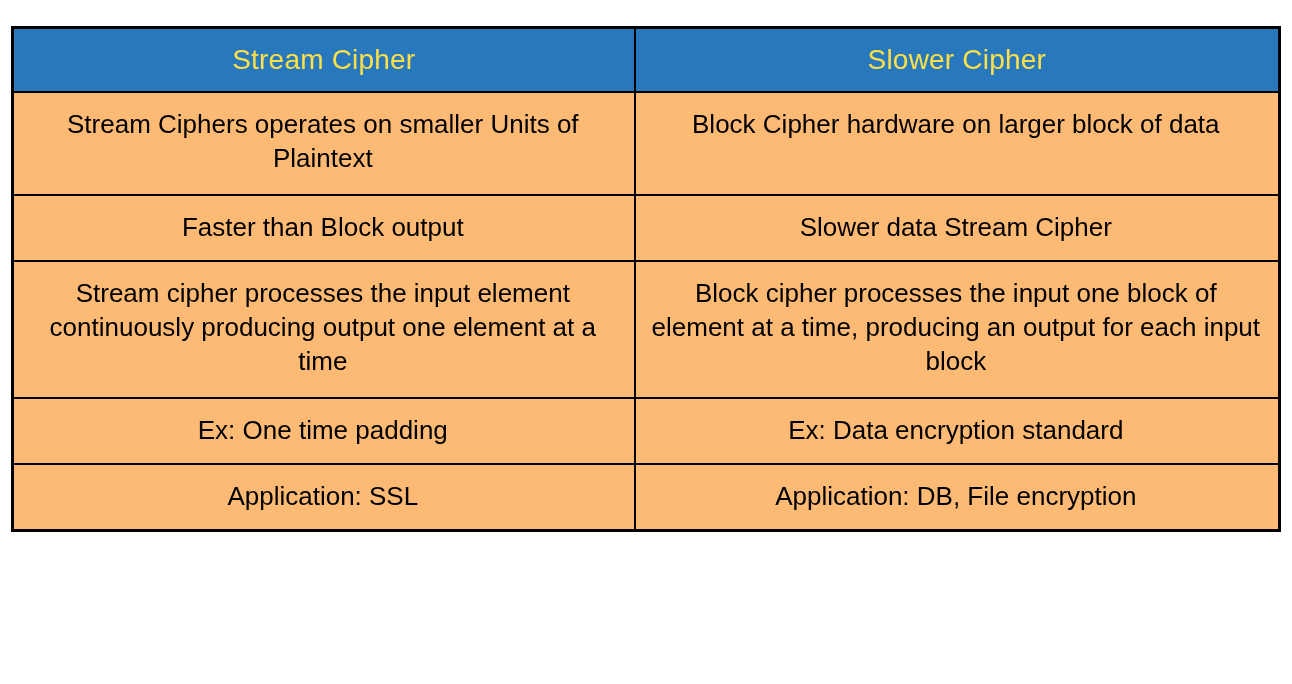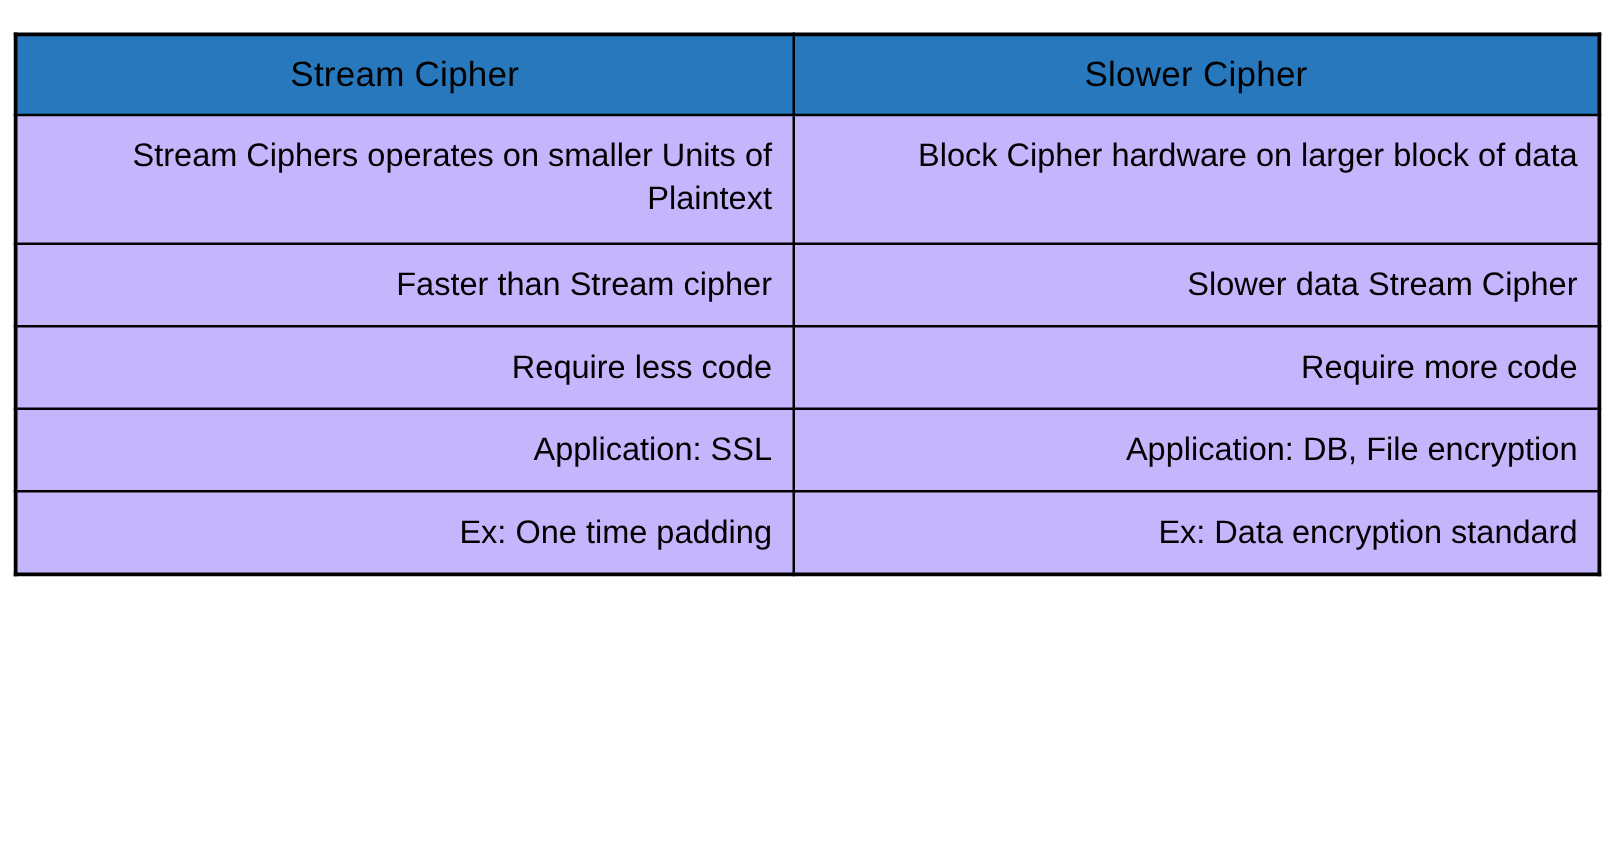--- a/index.html
+++ b/index.html
@@ -27,35 +27,35 @@
     border: 2px solid #000000;
   }
   table.cipher-table {
     border-width: 3px;
   }
   col.col-stream { width: 49.1%; }
   col.col-block  { width: 50.9%; }
   th.header-cell {
     height: 60px;
     background: #2878BE;
-    color: #000000;
+    color: #fde047;
     font-size: 28px;
     font-weight: 400;
     text-align: center;
     vertical-align: middle;
     letter-spacing: 0.2px;
   }
   td.body-cell {
     padding: 14px 16px 14px 14px;
     font-size: 26px;
     line-height: 34px;
     color: #000000;
     vertical-align: top;
-    text-align: right;
-    background: #c4b5fd;
+    text-align: center;
+    background: #fdba74;
     word-wrap: break-word;
   }
   tr.row-h1 td { height: 66px; box-sizing: border-box; }
   tr.row-h2 td { height: 103px; box-sizing: border-box; }
   tr.row-h3 td { height: 137px; box-sizing: border-box; }
 </style>
 </head>
 <body>
 
 <div class="page">
@@ -69,30 +69,30 @@
         <th class="header-cell">Stream Cipher</th>
         <th class="header-cell">Slower Cipher</th>
       </tr>
     </thead>
     <tbody>
       <tr class="row-h2">
         <td class="body-cell">Stream Ciphers operates on smaller Units of Plaintext</td>
         <td class="body-cell">Block Cipher hardware on larger block of data</td>
       </tr>
       <tr class="row-h1">
-        <td class="body-cell">Faster than Stream cipher</td>
+        <td class="body-cell">Faster than Block output</td>
         <td class="body-cell">Slower data Stream Cipher</td>
       </tr>
+      <tr class="row-h3">
+        <td class="body-cell">Stream cipher processes the input element continuously producing output one element at a time</td>
+        <td class="body-cell">Block cipher processes the input one block of element at a time, producing an output for each input block</td>
+      </tr>
       <tr class="row-h1">
-        <td class="body-cell">Require less code</td>
-        <td class="body-cell">Require more code</td>
+        <td class="body-cell">Ex: One time padding</td>
+        <td class="body-cell">Ex: Data encryption standard</td>
       </tr>
       <tr class="row-h1">
         <td class="body-cell">Application: SSL</td>
         <td class="body-cell">Application: DB, File encryption</td>
-      </tr>
-      <tr class="row-h1">
-        <td class="body-cell">Ex: One time padding</td>
-        <td class="body-cell">Ex: Data encryption standard</td>
       </tr>
     </tbody>
   </table>
 </div>
 
 </body></html>

